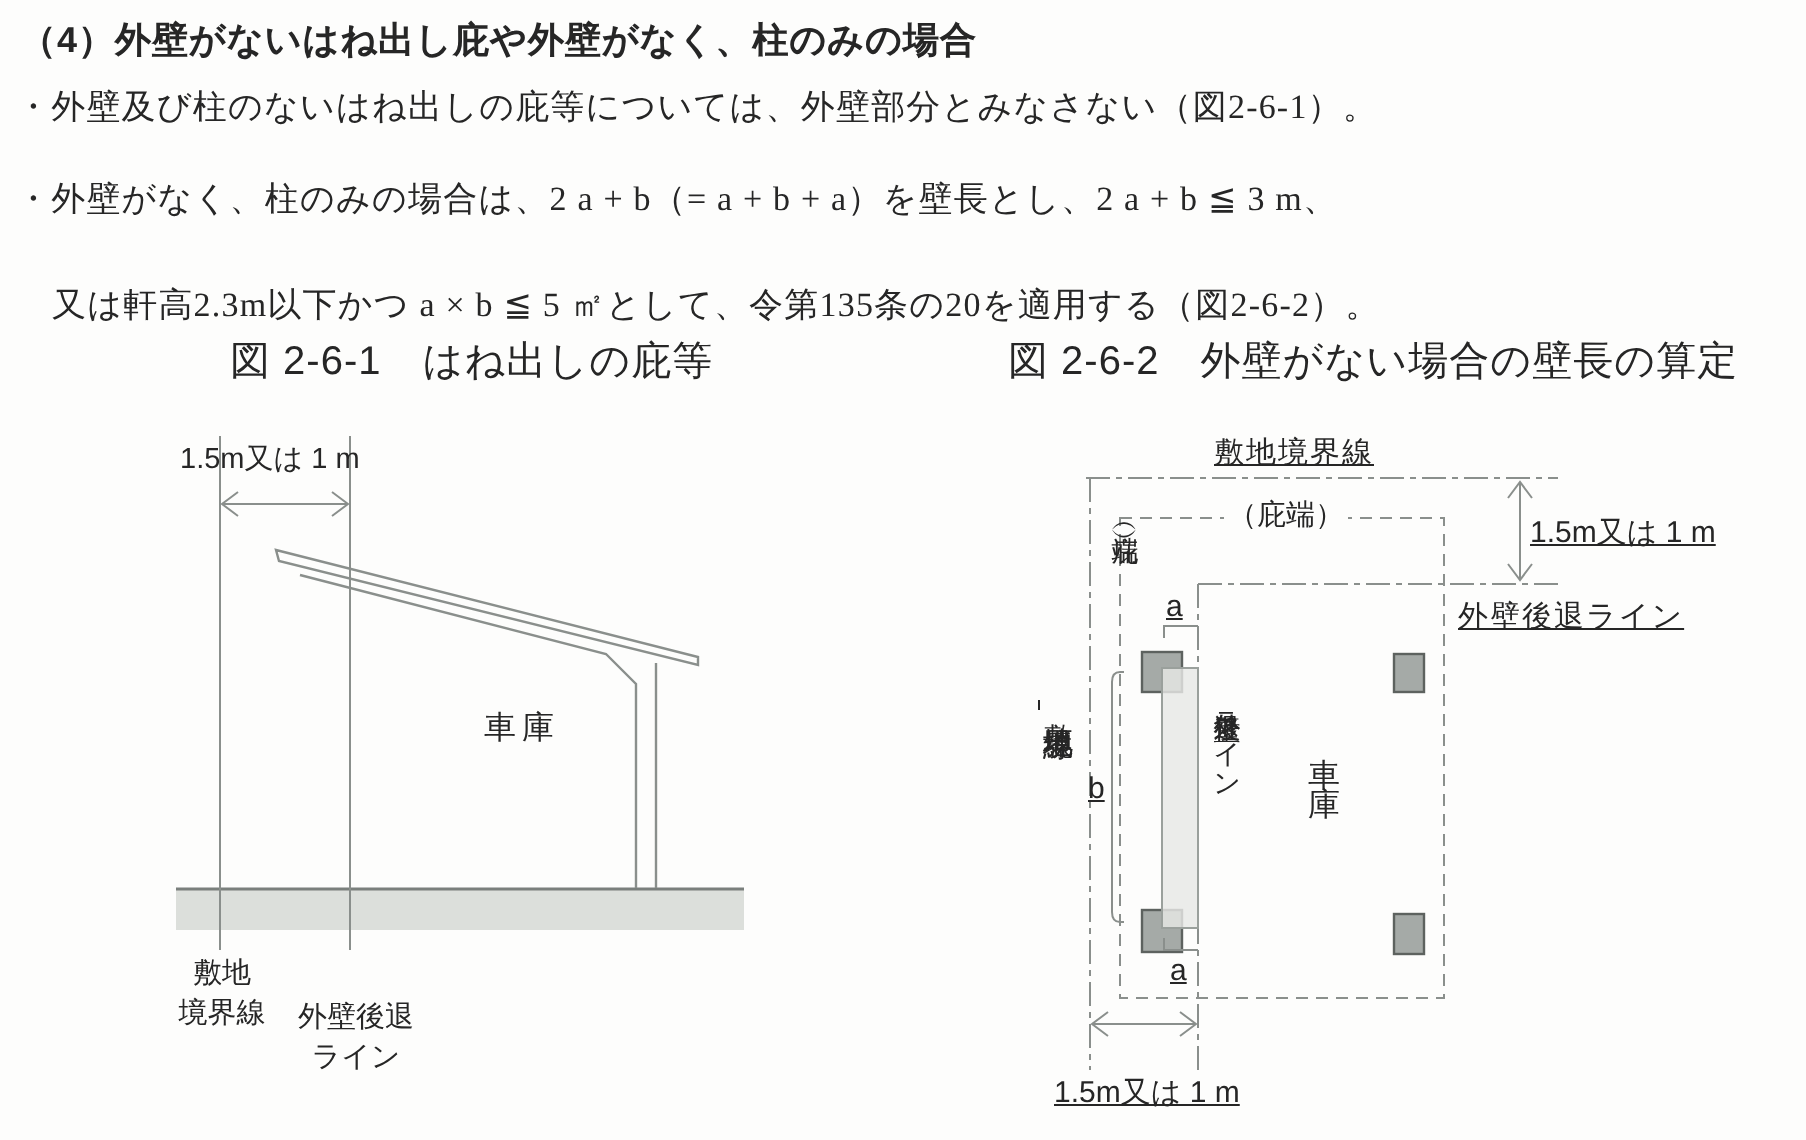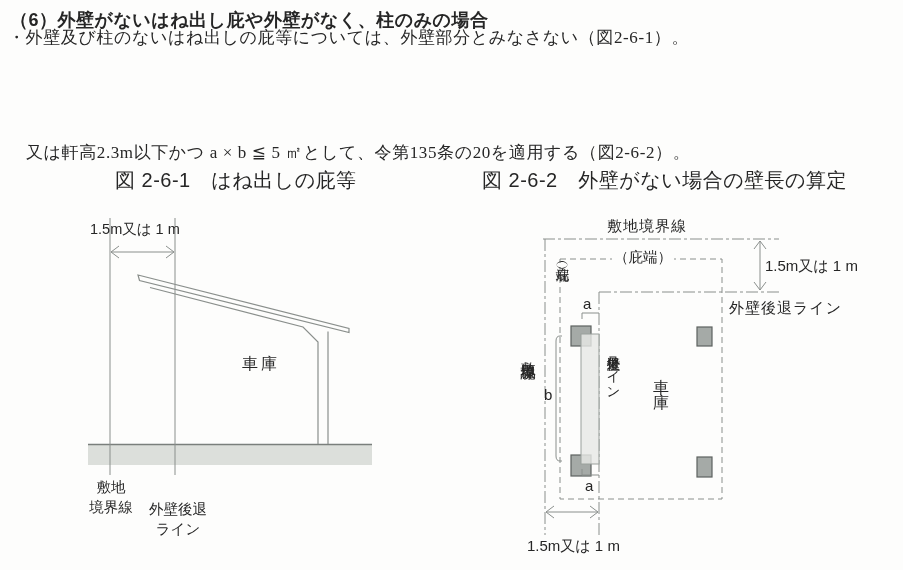--- a/index.html
+++ b/index.html
@@ -25,21 +25,21 @@
   }
   .overlay{position:absolute;left:0;top:0;z-index:1;}
   .txt{position:absolute;z-index:2;white-space:nowrap;color:var(--text-ink);}
   .serif{font-family:"Liberation Serif","DejaVu Serif",serif;}
   .sans{font-family:"Liberation Sans","DejaVu Sans",sans-serif;}
   .heading{font-size:18px;font-weight:bold;letter-spacing:0.5px;}
   .bullet{font-size:17px;letter-spacing:0.6px;}
   .figtitle{font-size:20px;letter-spacing:0.5px;}
   .fs13{font-size:13.5px;}
   .fs14{font-size:14.5px;}
-  .fs15{font-size:15px;}
+  .fs15{font-size:15px;text-decoration:underline;}
   .fs16{font-size:16px;}
   .vtext{writing-mode:vertical-rl;text-orientation:mixed;}
   .center{text-align:center;white-space:normal;}
   .whitebg{background:var(--page-background);padding:0 2px;}
   .lh20{line-height:20px;}
   
   .ln{stroke:var(--line-gray);fill:none;stroke-width:1.2;}
   .lnthin{stroke:var(--line-gray);fill:none;stroke-width:1;}
   .groundfill{fill:var(--ground-fill);stroke:none;}
   .groundline{stroke:var(--ground-edge);fill:none;stroke-width:1.6;}
@@ -100,26 +100,27 @@
     <path class="lnthin" d="M582,319 L582,313 L599,313"></path>
     <path class="lnthin" d="M582,469 L582,475 L599,475"></path>
 
     <g>
       <line class="lnthin" x1="546" y1="512" x2="598" y2="512"></line>
       <polyline class="lnthin" points="554,506 546,512 554,518"></polyline>
       <polyline class="lnthin" points="590,506 598,512 590,518"></polyline>
     </g>
   </svg>
 
-  <div class="txt heading sans" style="left:10px;top:8px;">（6）外壁がないはね出し庇や外壁がなく、柱のみの場合</div>
-  <div class="txt bullet serif" style="left:8px;top:26px;">・外壁及び柱のないはね出しの庇等については、外壁部分とみなさない（図2-6-1）。</div>
+  <div class="txt heading sans" style="left:10px;top:8px;">（4）外壁がないはね出し庇や外壁がなく、柱のみの場合</div>
+  <div class="txt bullet serif" style="left:8px;top:42px;">・外壁及び柱のないはね出しの庇等については、外壁部分とみなさない（図2-6-1）。</div>
+  <div class="txt bullet serif" style="left:8px;top:88px;">・外壁がなく、柱のみの場合は、2 a + b（= a + b + a）を壁長とし、2 a + b ≦ 3 m、</div>
   <div class="txt bullet serif" style="left:26px;top:118px;margin-top:23px;">又は軒高2.3m以下かつ a × b ≦ 5 ㎡として、令第135条の20を適用する（図2-6-2）。</div>
 
   <div class="txt figtitle sans" style="left:115px;top:167px;">図 2-6-1　はね出しの庇等</div>
-  <div class="txt figtitle sans" style="left:482px;top:167px;">図 2-6-2　外壁がない場合の壁長の算定</div>
+  <div class="txt figtitle sans" style="left:504px;top:167px;">図 2-6-2　外壁がない場合の壁長の算定</div>
 
   <div class="txt fs14 sans" style="left:90px;top:220px;">1.5m又は 1 m</div>
   <div class="txt fs16 sans" style="left:242px;top:354px;letter-spacing:3px;">車庫</div>
   <div class="txt fs14 sans center lh20" style="left:84px;top:477px;width:54px;">
     <span>敷地</span><br>
     <span>境界線</span>
   </div>
   <div class="txt fs14 sans center lh20" style="left:143px;top:477px;width:70px;margin-top:22px;">
     <span>外壁後退</span><br>
     <span>ライン</span>

